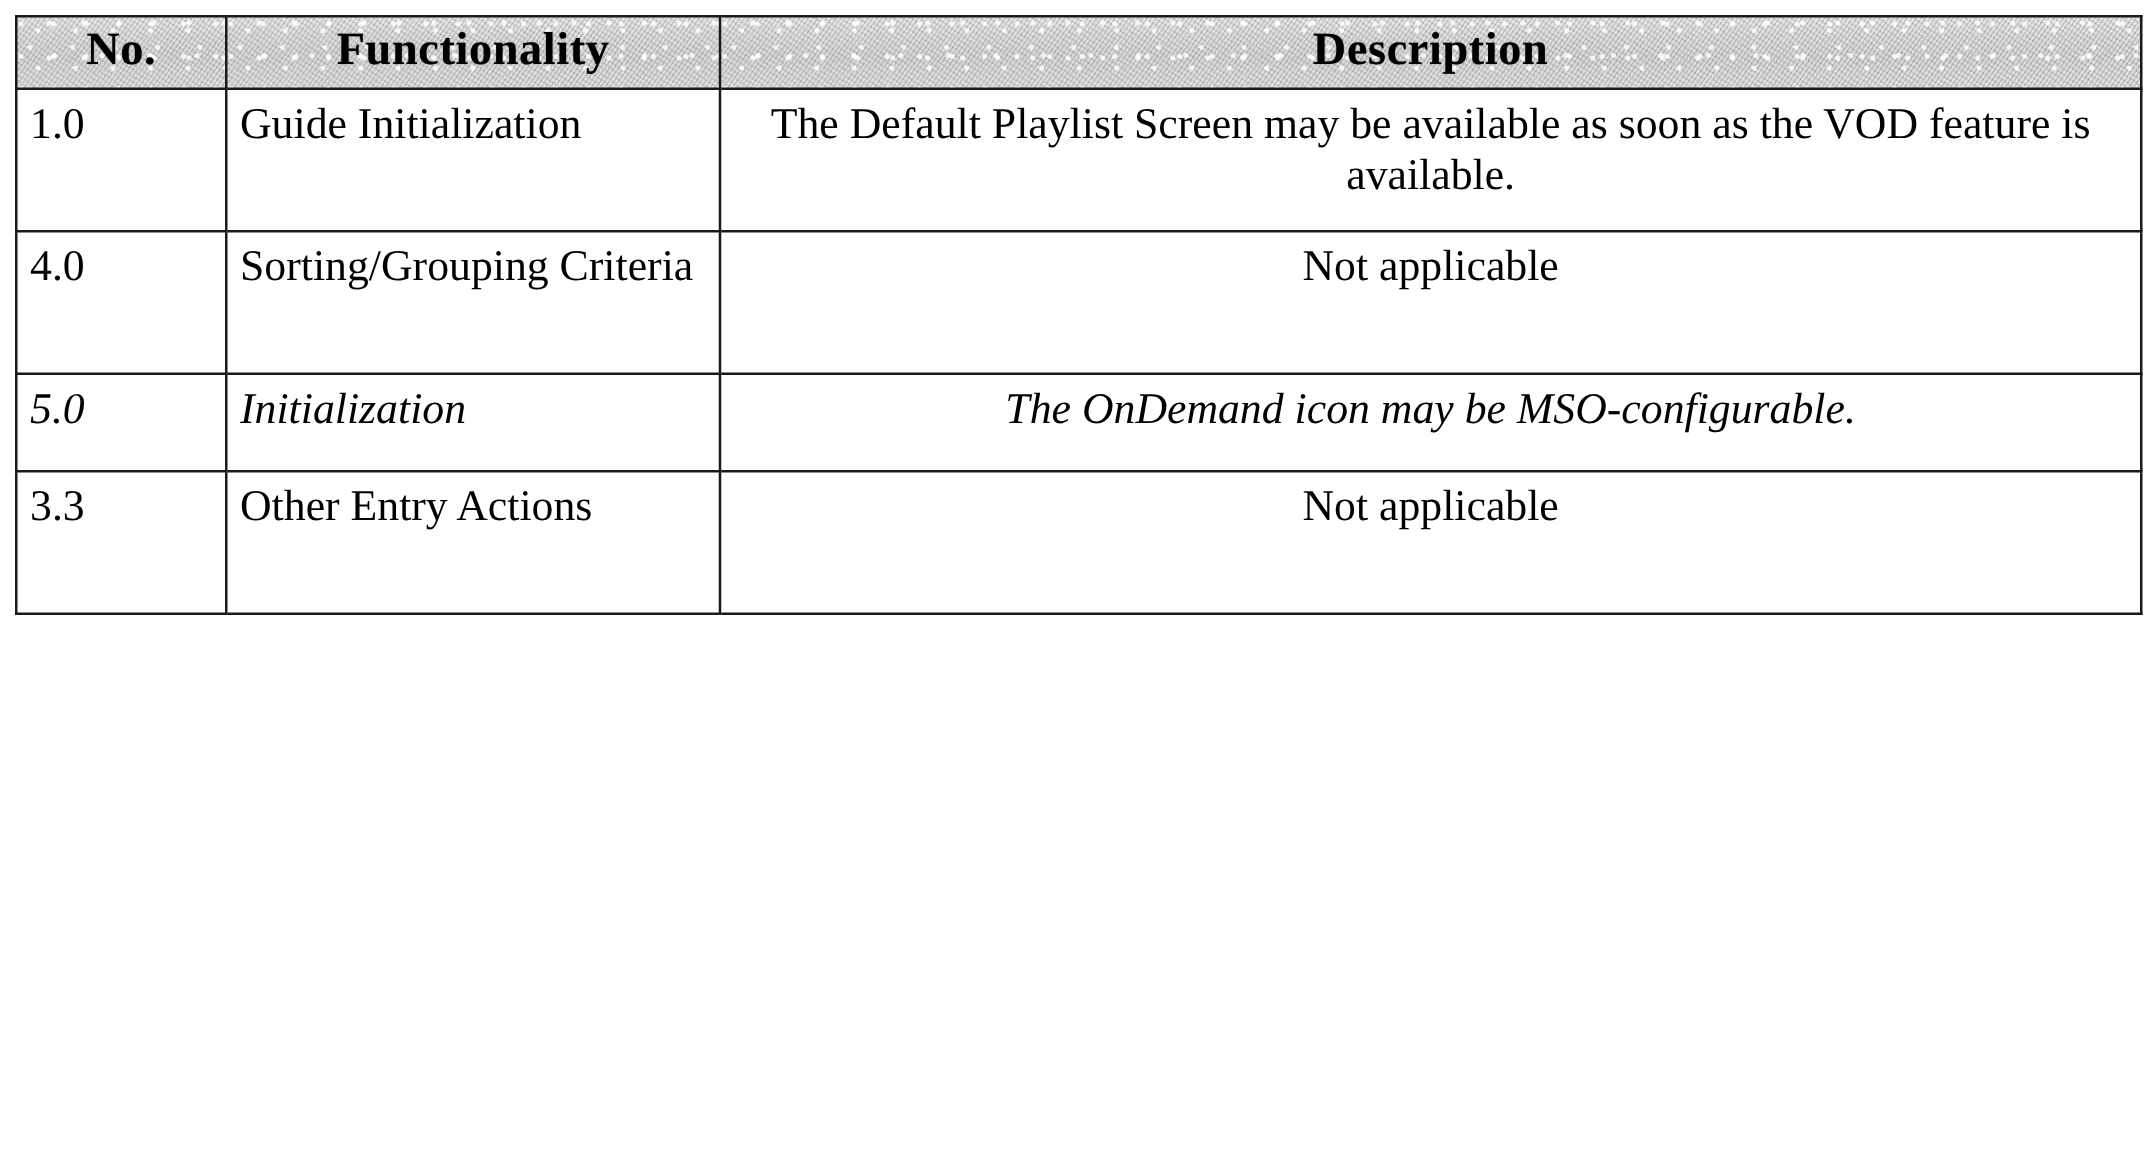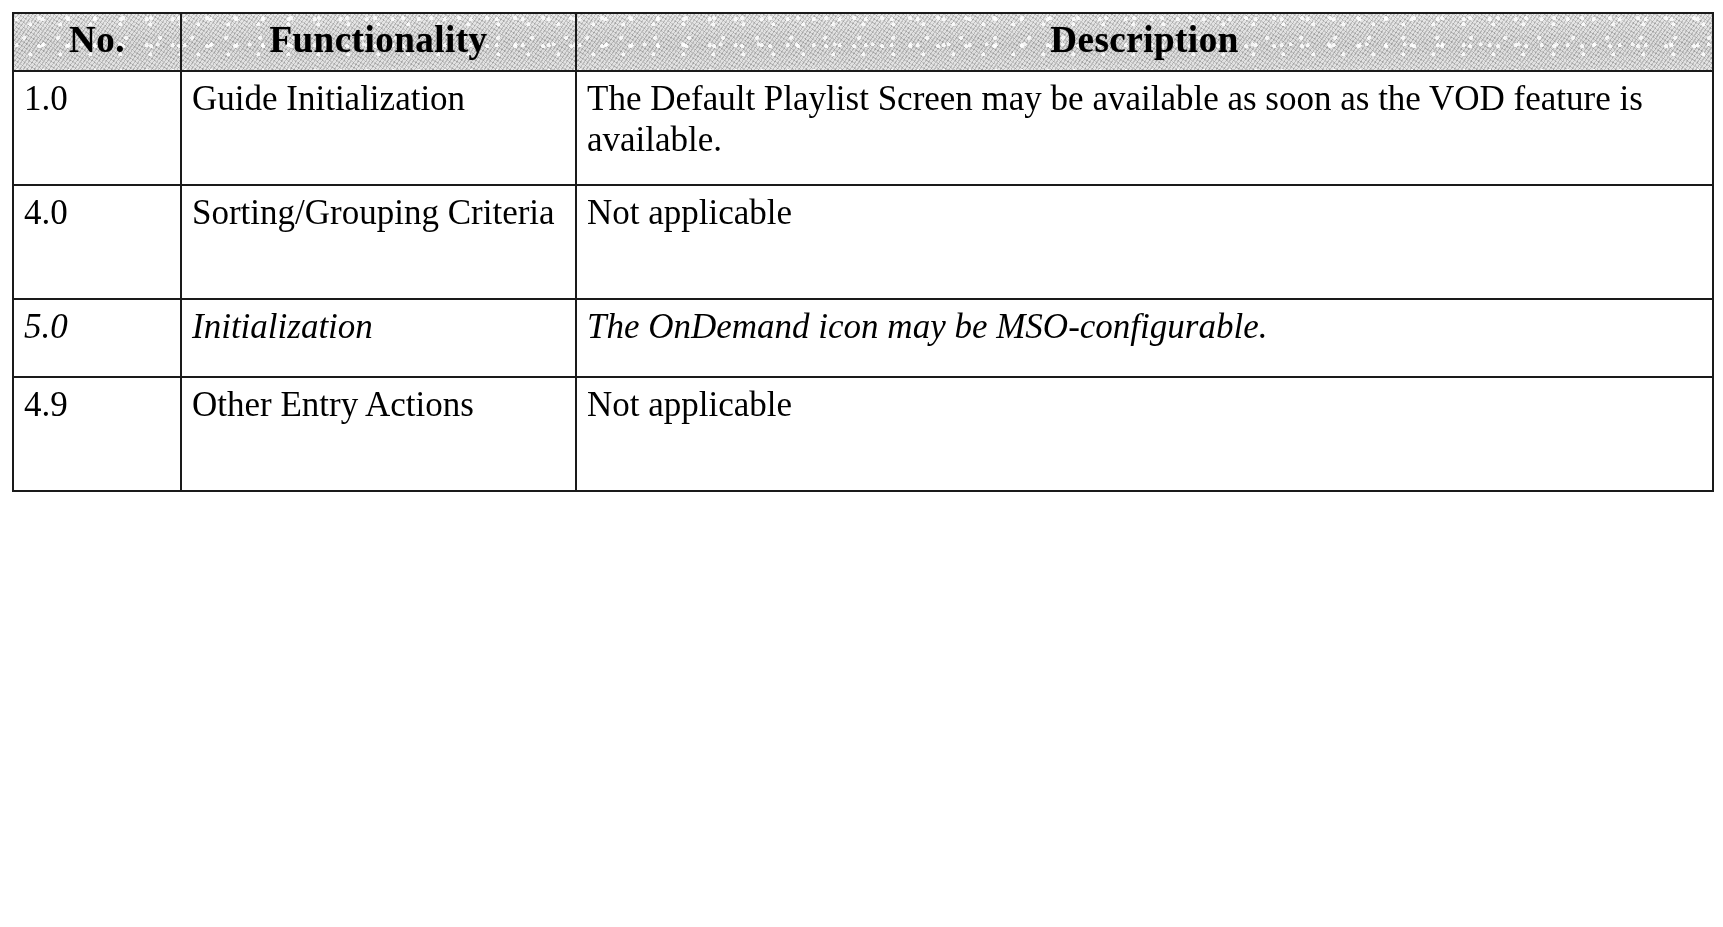--- a/index.html
+++ b/index.html
@@ -68,20 +68,21 @@
   td.cell-no {
     padding-left: 12px;
     margin-top: 36px;
   }
   td.cell-func {
     padding-left: 14px;
     margin-left: 12px;
   }
   td.cell-desc {
     padding-left: 14px;
+    text-align: center;
   }
   .row-tall td { height: 96px; }
   .row-short td { height: 60px; font-style: italic; }
   .dot-artifact {
     display: inline-block;
     width: 4px;
     height: 4px;
     background: #444;
     border-radius: 50%;
     position: relative;
@@ -116,19 +117,19 @@
         <td class="cell-no">4.0</td>
         <td class="cell-func">Sorting/Grouping Criteria</td>
         <td class="cell-desc">Not applicable</td>
       </tr>
       <tr class="row-short">
         <td class="cell-no">5.0</td>
         <td class="cell-func">Initialization</td>
         <td class="cell-desc">The OnDemand icon may be MSO-configurable.</td>
       </tr>
       <tr class="row-tall">
-        <td class="cell-no">4.9</td>
+        <td class="cell-no">3.3</td>
         <td class="cell-func">Other Entry Actions</td>
         <td class="cell-desc">Not applicable</td>
       </tr>
     </tbody>
   </table>
 </div>
 
 </body></html>

